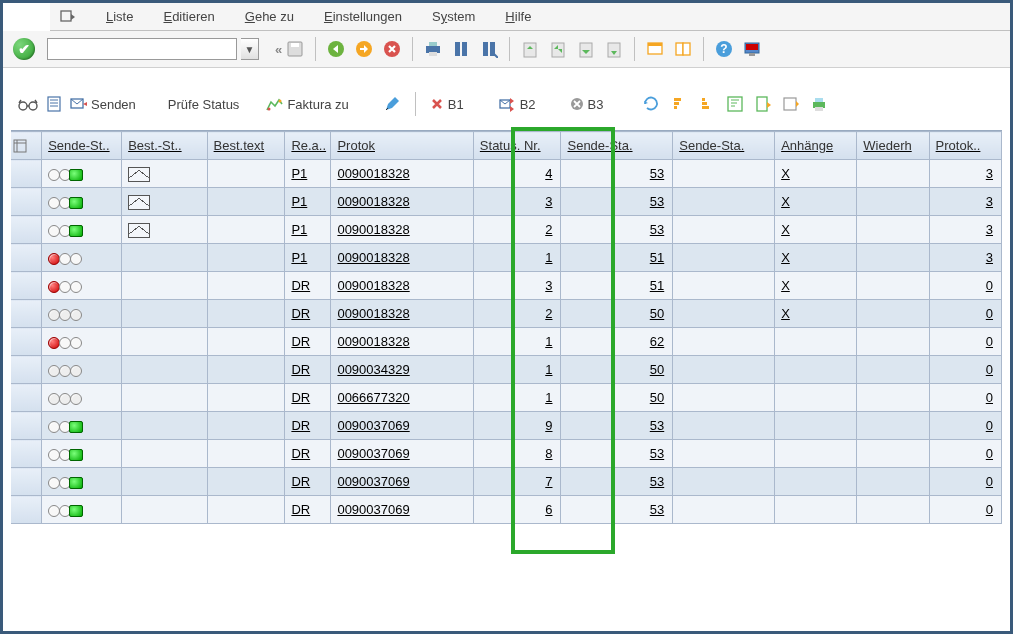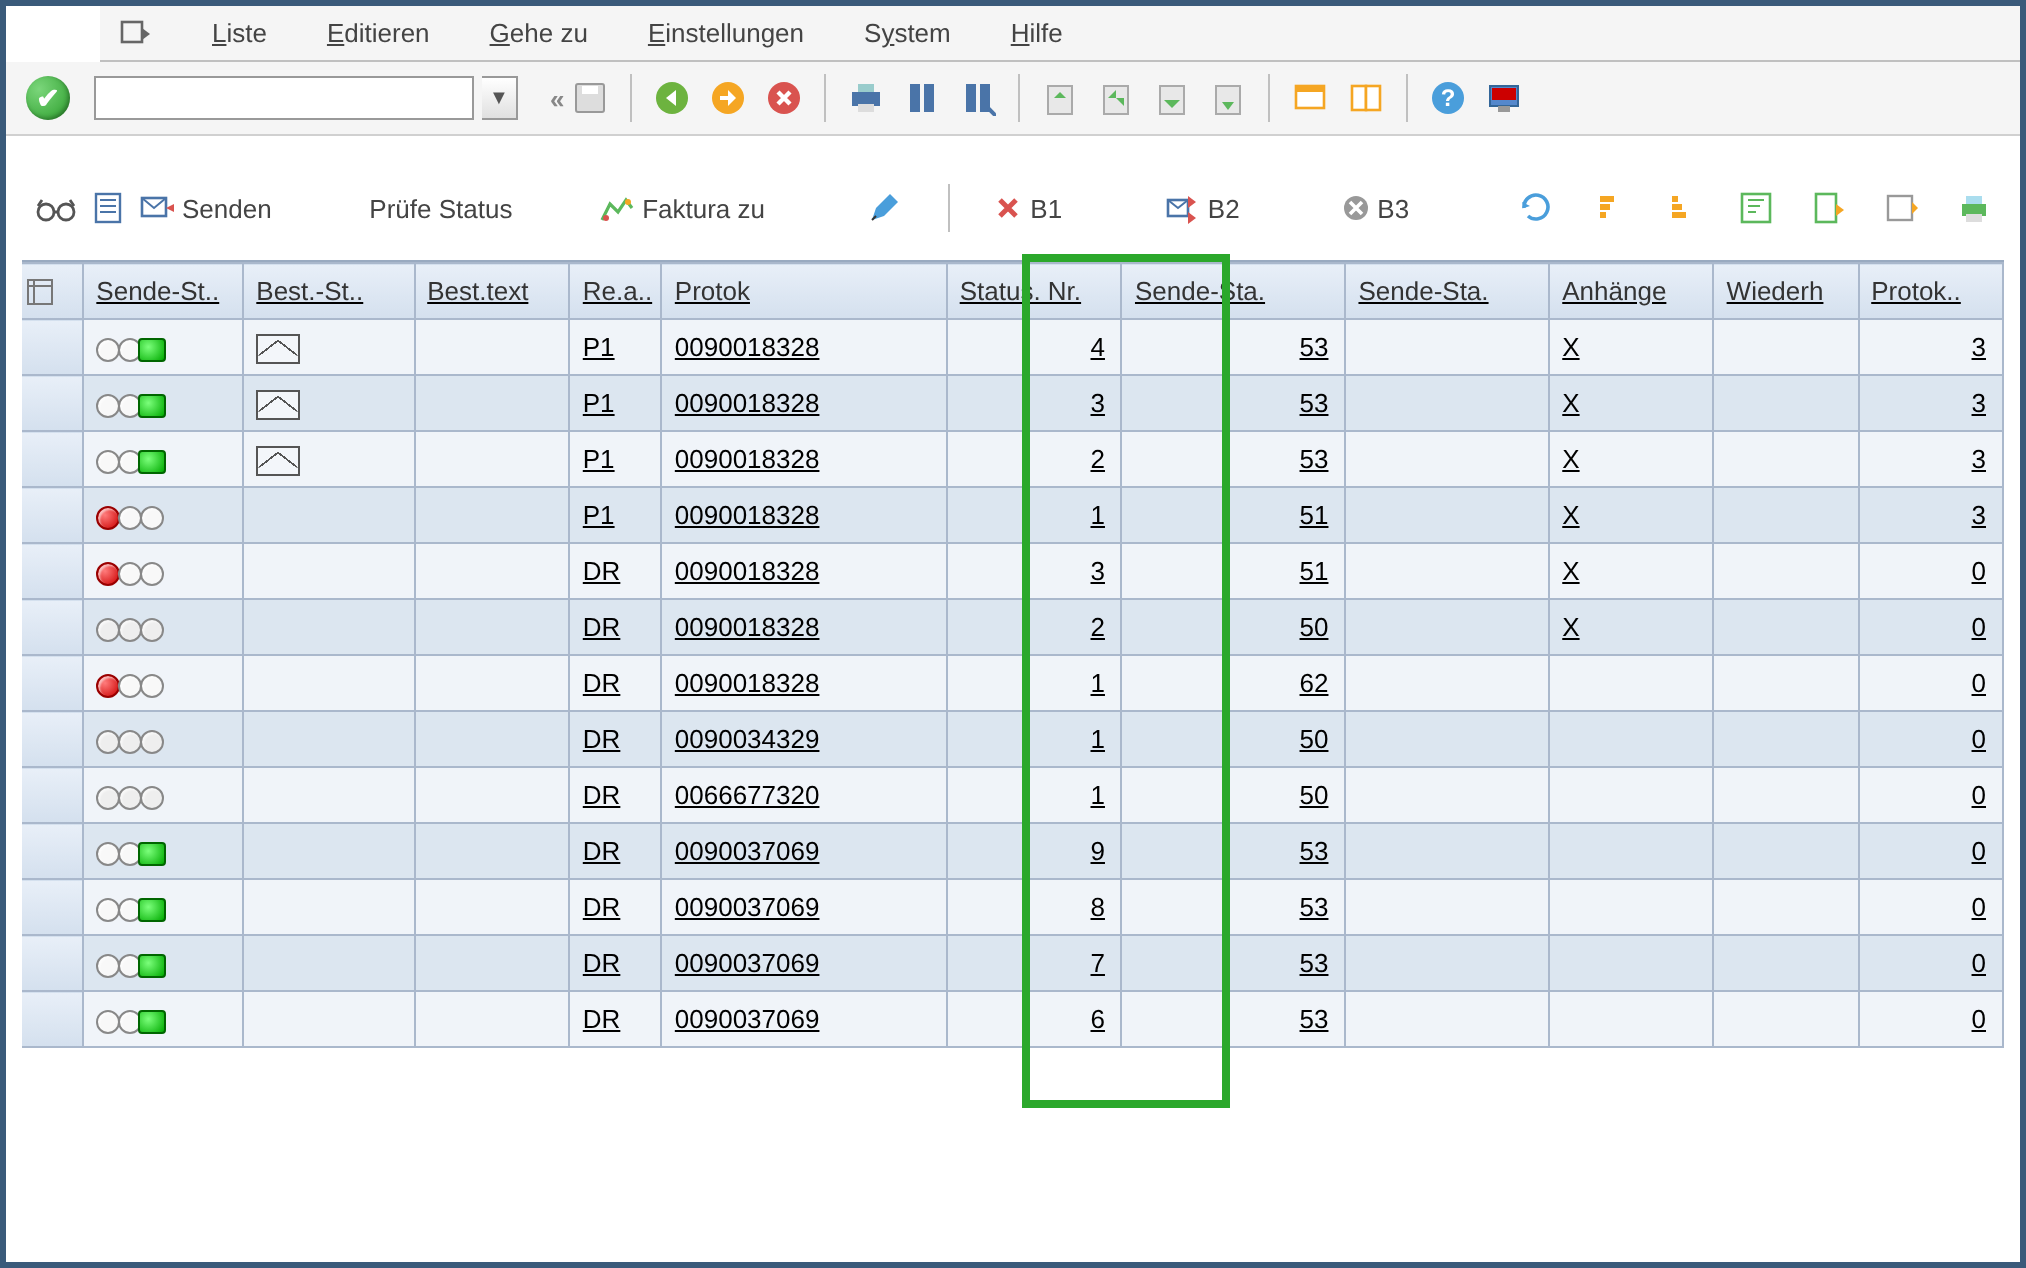--- a/index.html
+++ b/index.html
@@ -89,21 +89,20 @@
     color: #333;
   }
   
   
   .toolbar2 {
     padding: 14px 6px;
     display: flex;
     align-items: center;
     gap: 10px;
     color: #444;
-    justify-content: space-between;
   }
   .toolbar2 .grp {
     display: flex;
     align-items: center;
     gap: 6px;
   }
   .toolbar2 .label-btn {
     display: flex;
     align-items: center;
     gap: 4px;

